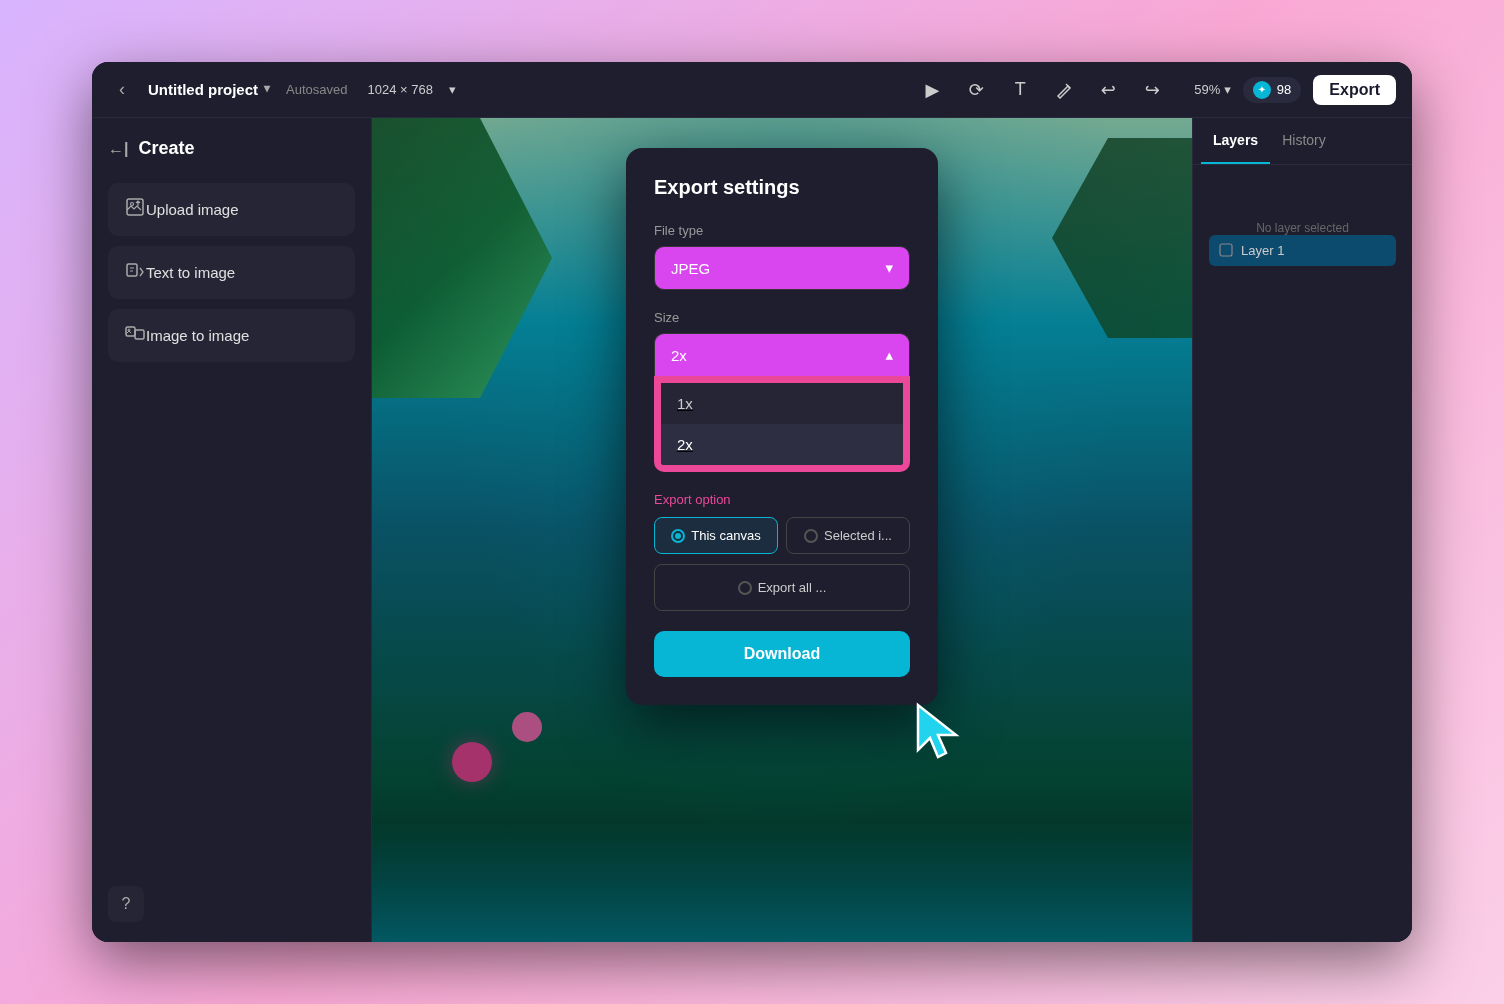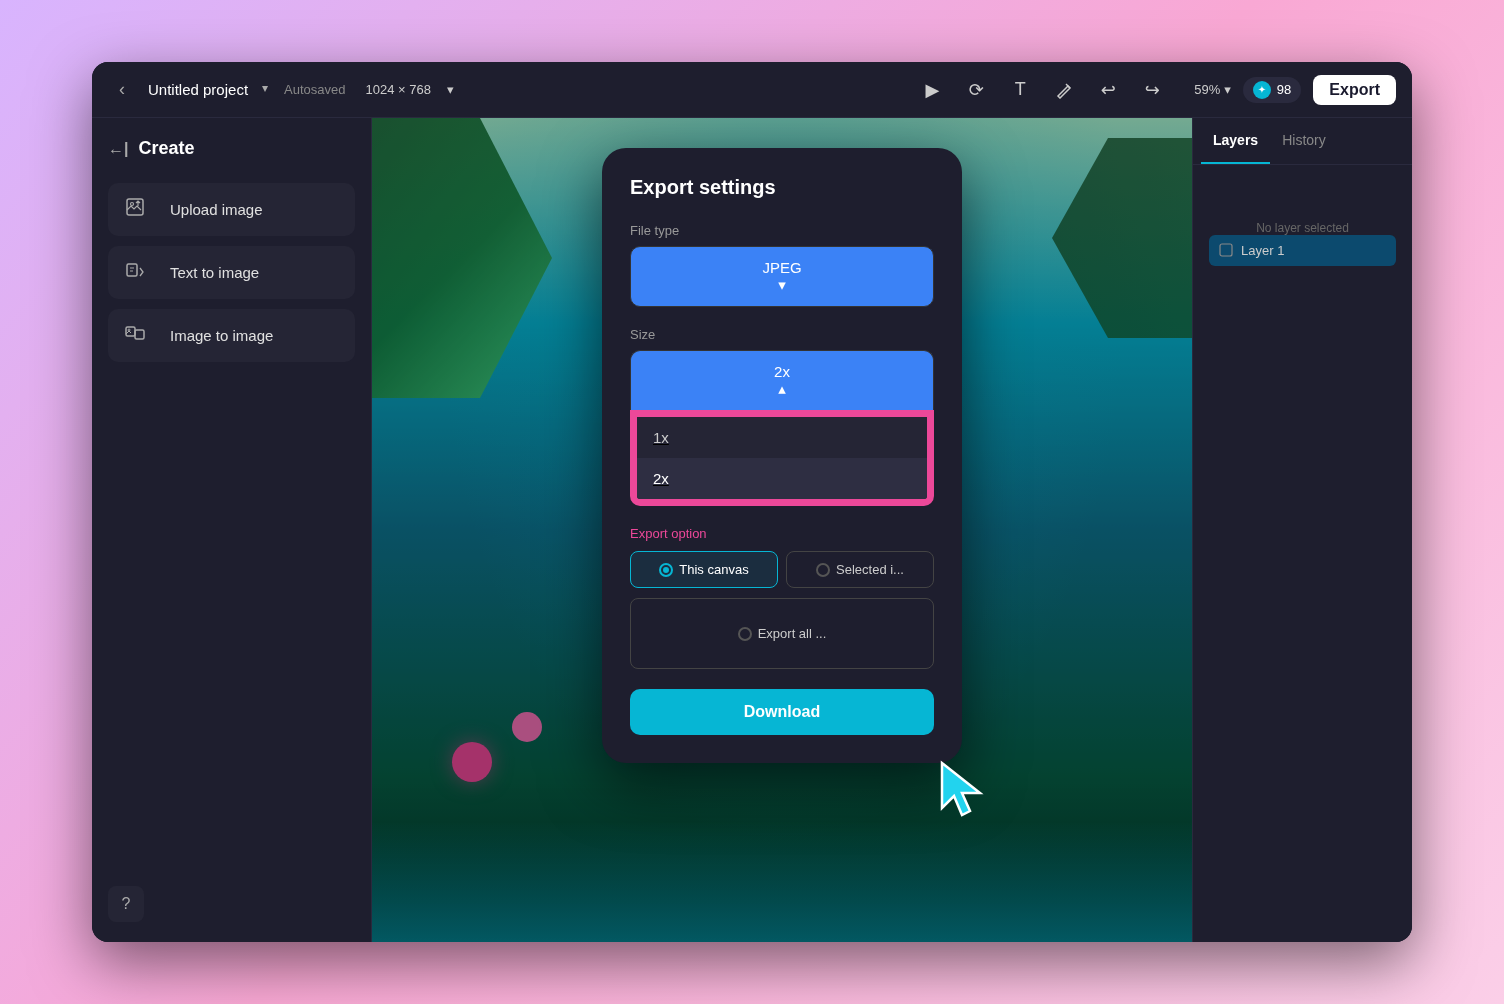--- a/index.html
+++ b/index.html
@@ -35,22 +35,22 @@
       gap: 12px;
     }
     .header-back {
       width: 28px; height: 28px;
       color: #aaa;
       cursor: pointer;
       display: flex; align-items: center; justify-content: center;
       font-size: 18px;
     }
     .header-title {
-      display: flex; gap: 14px;
-      font-size: 15px; font-weight: 400; color: #fff;
+      display: flex; gap: 6px;
+      font-size: 15px; font-weight: 700; color: #fff;
       cursor: pointer;
     }
     .header-title-chevron { color: #aaa; font-size: 12px; }
     .header-autosaved {
       font-size: 13px; color: #888;
       margin-left: 4px;
     }
     .header-dims {
       display: flex; align-items: center; gap: 16px;
       font-size: 13px; color: #ccc;
@@ -117,21 +117,21 @@
       padding: 20px 16px;
       flex-shrink: 0;
     }
     .sidebar-header {
       display: flex; align-items: center; gap: 10px;
       font-size: 18px; font-weight: 700; color: #fff;
       margin-bottom: 24px;
     }
     .sidebar-header-icon { color: #aaa; font-size: 16px; }
     .sidebar-item {
-      display: flex; align-items: center; gap: 24px;
+      display: flex; align-items: center; gap: 0;
       background: #252535;
       border-radius: 10px;
       padding: 14px 16px;
       margin-bottom: 10px;
       cursor: pointer;
       color: #e0e0e0;
       font-size: 15px; font-weight: 500;
     }
     .sidebar-item-icon {
       font-size: 18px; color: #aaa;
@@ -249,48 +249,47 @@
       position: absolute;
       inset: 0;
       background: rgba(0,0,0,0.3);
       display: flex;
       align-items: flex-start;
       justify-content: center;
       padding-top: 30px;
     }
     .modal {
       background: #1e1e2e;
-      border-radius: 24px;
+      border-radius: 16px;
       padding: 28px;
-      width: 360px;
+      width: 312px;
       box-shadow: 0 20px 60px rgba(0,0,0,0.6);
       position: relative;
     }
     .modal-title {
       font-size: 20px; font-weight: 700; color: #fff;
       margin-bottom: 24px;
     }
     .modal-label {
       font-size: 13px; color: #999;
       margin-bottom: 8px;
     }
     .modal-select {
       width: 100%;
-      background: #3b82f6;
+      background: #d946ef;
       border: 1px solid #333;
       border-radius: 10px;
       padding: 12px 16px;
       color: #fff;
       font-size: 15px;
       display: flex;
       align-items: center;
       justify-content: space-between;
       cursor: pointer;
       margin-bottom: 20px;
-      flex-direction: column;
     }
     .modal-select-open {
       border-radius: 10px 10px 0 0;
       border-bottom: none;
       margin-bottom: 0;
     }
     .dropdown-list {
       background: #252535;
       border: 7px solid #ec4899;
       border-radius: 0 0 10px 10px;
@@ -345,21 +344,21 @@
       background: #06b6d4;
       border-radius: 50%;
     }
     .radio-empty {
       width: 14px; height: 14px;
       border-radius: 50%;
       border: 2px solid #555;
     }
     .export-all-btn {
       width: 100%;
-      padding: 27px;
+      padding: 15px;
       border-radius: 8px;
       border: 1px solid #444;
       background: transparent;
       color: #ccc;
       font-size: 13px;
       cursor: pointer;
       display: flex; align-items: center; gap: 6px;
       justify-content: center;
       margin-bottom: 20px;
     }

